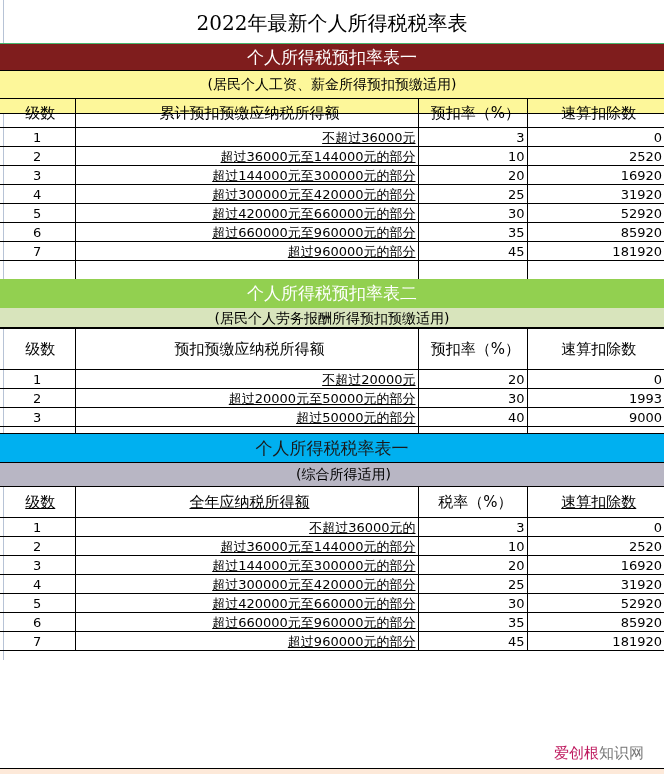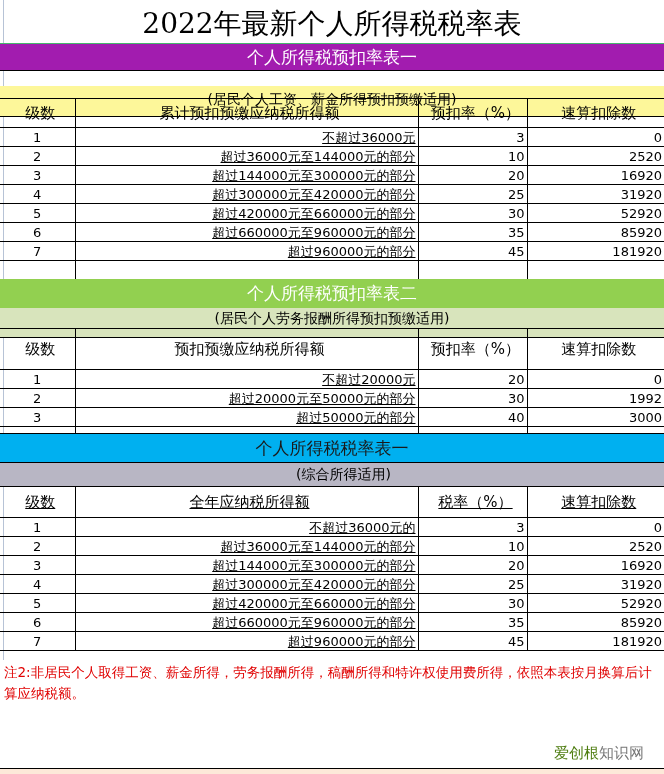--- a/index.html
+++ b/index.html
@@ -1,47 +1,47 @@
 <!DOCTYPE html>
 <html><head>
 <meta charset="utf-8">
 <style>
   * { box-sizing: border-box; margin: 0; padding: 0; }
   html, body { width: 664px; height: 774px; overflow: hidden; background: #ffffff; }
   body { font-family: "DejaVu Sans", sans-serif; color: #000; position: relative; }
   .leftline { position: absolute; left: 3px; top: 0; width: 1px; height: 660px; background: #b7c3d6; }
   .title { position: absolute; left: 0; top: 0; width: 664px; height: 43px; text-align: center;
-           font-family: "DejaVu Serif", serif; font-size: 28px; line-height: 47px; }
+           font-family: "DejaVu Serif", serif; font-size: 20px; line-height: 47px; }
   .band { position: absolute; left: 0; width: 664px; text-align: center; border-bottom: 1px solid #000; }
   .band-title { font-size: 17px; color: #ffffff; }
   .band-sub { font-size: 14px; color: #000; }
   .tbl { position: absolute; left: 0; width: 664px; border-collapse: collapse; table-layout: fixed; }
   .tbl td { border: 1px solid #000; font-size: 13px; height: 19px; line-height: 17px; padding: 0 2px; overflow: hidden; white-space: nowrap; }
   .tbl tr.hdr td { font-size: 15px; text-align: center; padding-left: 8px; }
   .tbl td.c0 { text-align: center; border-left: none; }
   .tbl td.c1 { text-align: right; text-decoration: underline; }
   .tbl td.c2, .tbl td.c3 { text-align: right; }
   .tbl td.c3 { border-right: none; }
   .tbl tr.hdr td.c0 { border-left: none; }
   .tbl tr.hdr td.c3 { border-right: none; margin-left: 22px; }
   .notes { position: absolute; left: 4px; top: 662px; width: 660px; color: #e00000; font-size: 13.5px; line-height: 21px; }
   .watermark { position: absolute; right: 20px; top: 744px; font-size: 15px; }
-  .watermark .wm-a { color: #4d7c0f; }
+  .watermark .wm-a { color: #be185d; }
   .watermark .wm-b { color: #777777; }
   .bottomband { position: absolute; left: 0; top: 768px; width: 664px; height: 6px; background: #fde9d9; border-top: 1px solid #000; }
 </style>
 </head>
 <body>
 
 <div class="leftline"></div>
 
 <div class="title">2022年最新个人所得税税率表</div>
 
-<div class="band band-title" style="top:43px;height:28px;line-height:27px;background:#a21caf;border-top:1px solid #46b66e;">个人所得税预扣率表一</div>
-<div class="band band-sub" style="top:86px;height:31px;line-height:26px;background:#fdf79a;">(居民个人工资、薪金所得预扣预缴适用)</div>
+<div class="band band-title" style="top:43px;height:28px;line-height:27px;background:#7f1d1d;border-top:1px solid #46b66e;">个人所得税预扣率表一</div>
+<div class="band band-sub" style="top:71px;height:43px;line-height:26px;background:#fdf79a;">(居民个人工资、薪金所得预扣预缴适用)</div>
 <table class="tbl" style="top:98px;">
   <colgroup>
       <col style="width:75px">
       <col style="width:343px">
       <col style="width:109px">
       <col style="width:137px">
     </colgroup>
   <tbody>
       <tr class="hdr" style="height:29px;">
     <td class="c0" style="height:29px">级数</td>
@@ -94,21 +94,21 @@
   <tr>
         <td class="c0"></td>
         <td></td>
         <td></td>
         <td class="c3"></td>
       </tr>
 </tbody>
   </table>
 
 <div class="band band-title" style="top:279px;height:46px;line-height:28px;background:#92d050;">个人所得税预扣率表二</div>
-<div class="band band-sub" style="top:308px;height:30px;line-height:20px;background:#d8e4bc;">(居民个人劳务报酬所得预扣预缴适用)</div>
+<div class="band band-sub" style="top:308px;height:20px;line-height:20px;background:#d8e4bc;">(居民个人劳务报酬所得预扣预缴适用)</div>
 <table class="tbl" style="top:328px;">
   <colgroup>
       <col style="width:75px">
       <col style="width:343px">
       <col style="width:109px">
       <col style="width:137px">
     </colgroup>
   <tbody>
       <tr class="hdr">
     <td class="c0" style="height:29px">级数</td>
@@ -119,27 +119,27 @@
   <tr>
         <td class="c0">1</td>
         <td class="c1">不超过20000元</td>
         <td class="c2">20</td>
         <td class="c3">0</td>
       </tr>
   <tr>
         <td class="c0">2</td>
         <td class="c1">超过20000元至50000元的部分</td>
         <td class="c2">30</td>
-        <td class="c3">1992</td>
+        <td class="c3">1993</td>
       </tr>
   <tr>
         <td class="c0">3</td>
         <td class="c1">超过50000元的部分</td>
         <td class="c2">40</td>
-        <td class="c3">3000</td>
+        <td class="c3">9000</td>
       </tr>
   <tr>
         <td class="c0"></td>
         <td></td>
         <td></td>
         <td class="c3"></td>
       </tr>
 </tbody>
   </table>
 
@@ -149,21 +149,21 @@
   <colgroup>
       <col style="width:75px">
       <col style="width:343px">
       <col style="width:109px">
       <col style="width:137px">
     </colgroup>
   <tbody>
       <tr class="hdr">
     <td class="c0" style="height:21px;line-height:19px;text-decoration:underline">级数</td>
     <td style="height:21px;line-height:19px;text-decoration:underline">全年应纳税所得额</td>
-    <td style="height:31px;line-height:19px;text-decoration:underline">税率（%）</td>
+    <td style="height:31px;line-height:19px;">税率（%）</td>
     <td class="c3" style="height:21px;line-height:19px;text-align:center;text-decoration:underline">速算扣除数</td>
   </tr>
   <tr>
         <td class="c0">1</td>
         <td class="c1">不超过36000元的</td>
         <td class="c2">3</td>
         <td class="c3">0</td>
       </tr>
   <tr>
         <td class="c0">2</td>
@@ -198,20 +198,19 @@
   <tr>
         <td class="c0">7</td>
         <td class="c1">超过960000元的部分</td>
         <td class="c2">45</td>
         <td class="c3">181920</td>
       </tr>
 </tbody>
   </table>
 
 <div class="notes">
-  <p>注2:非居民个人取得工资、薪金所得，劳务报酬所得，稿酬所得和特许权使用费所得，依照本表按月换算后计算应纳税额。</p>
 </div>
 
 <div class="watermark">
   <span class="wm-a">爱创根</span><span class="wm-b">知识网</span>
 </div>
 
 <div class="bottomband"></div>
 
 </body></html>

